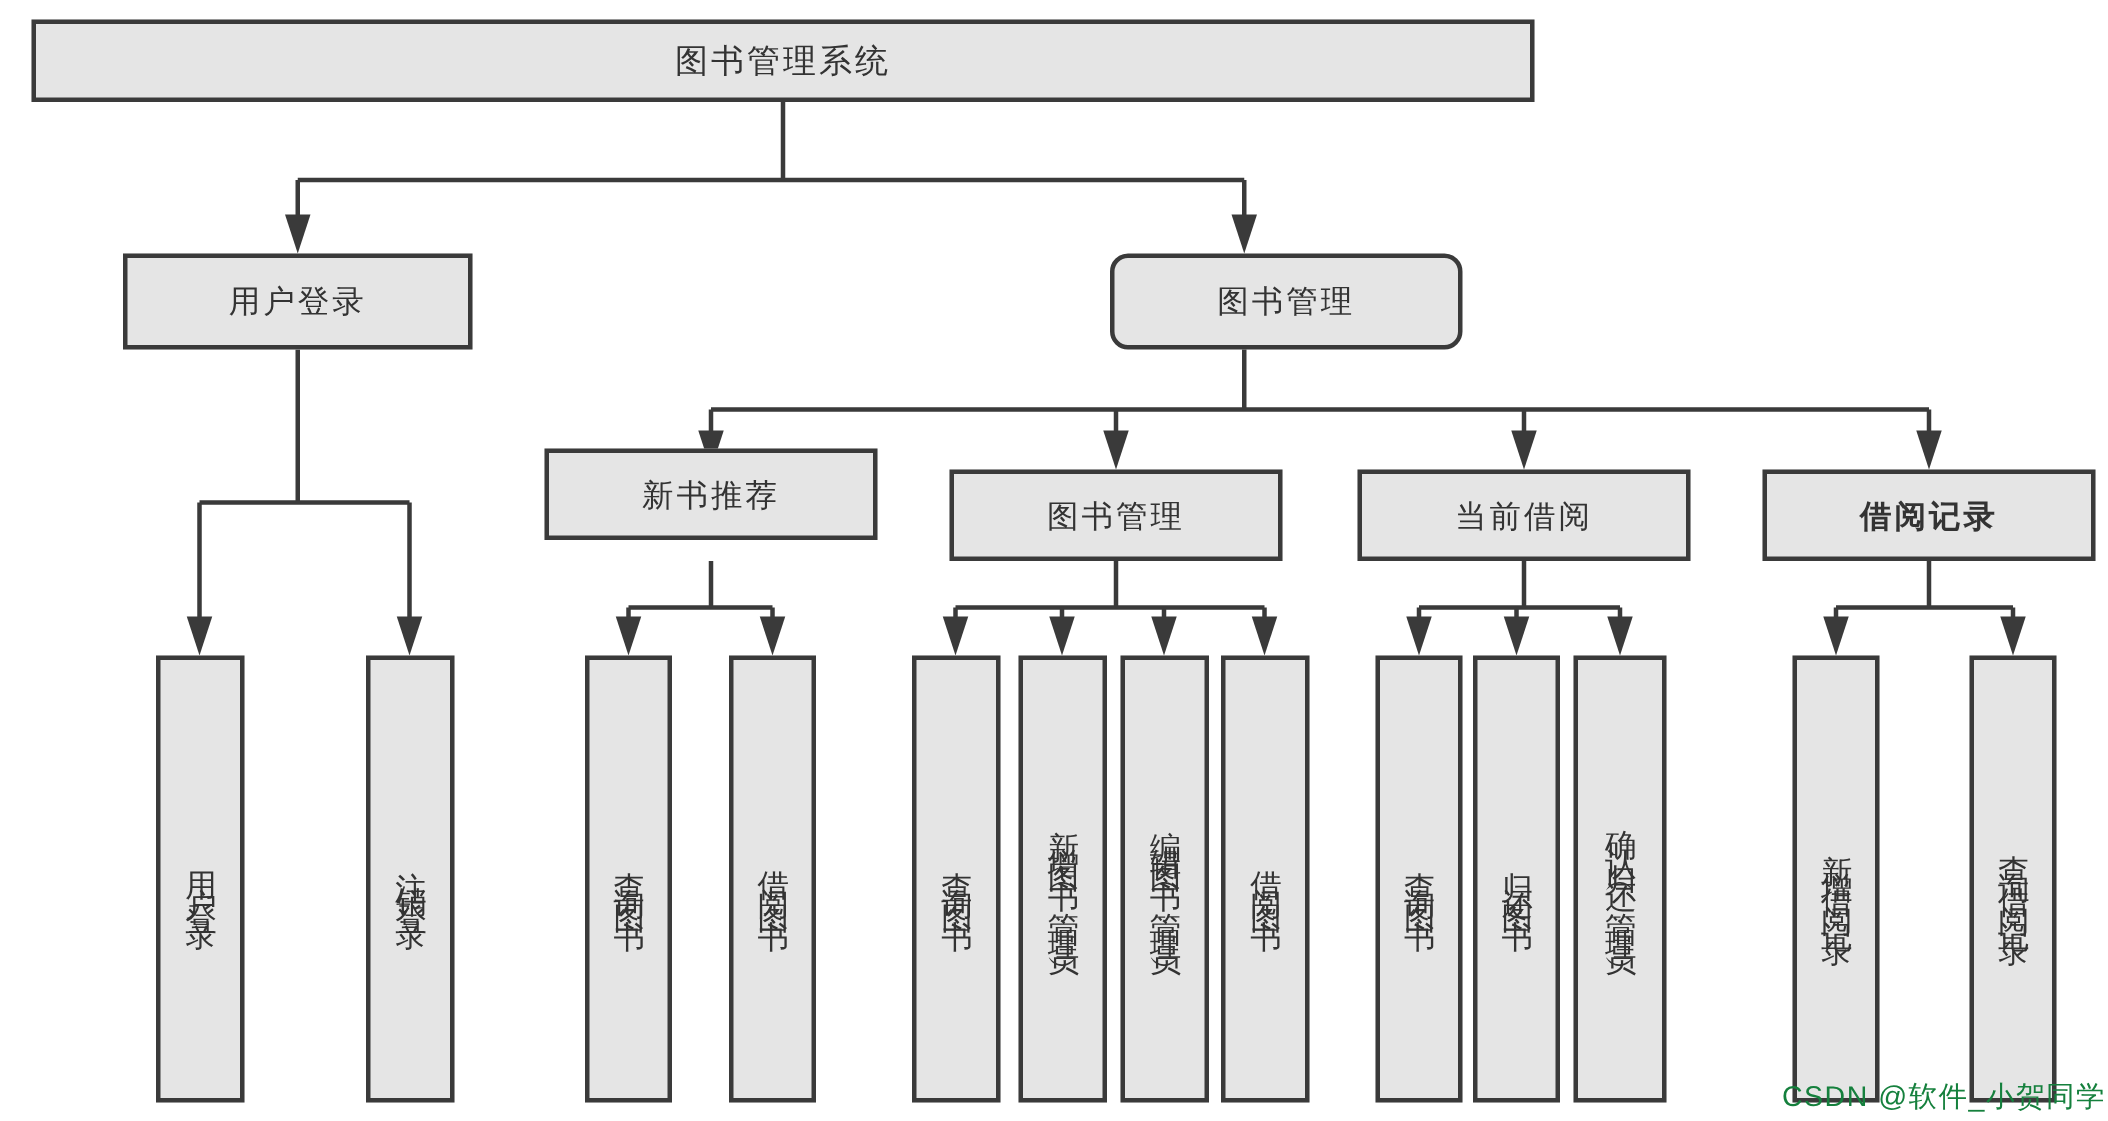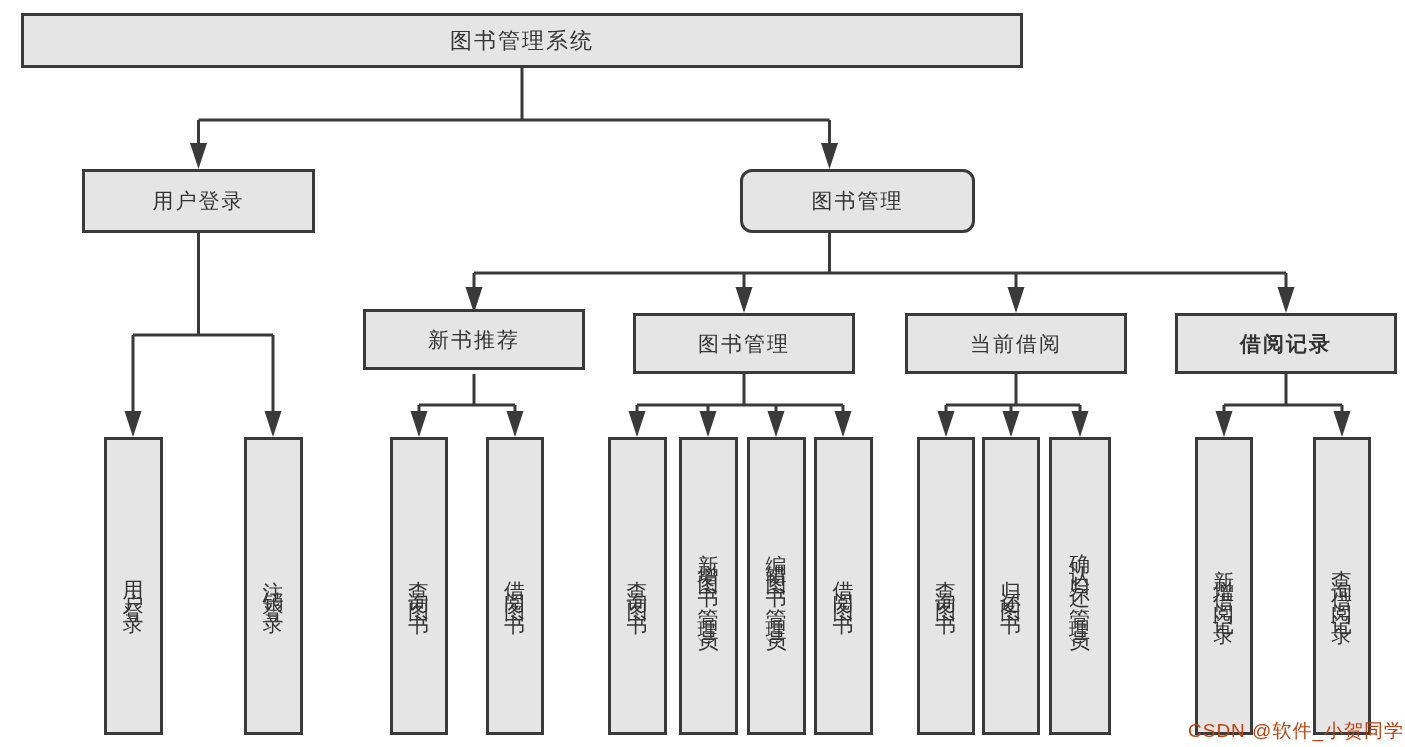--- a/index.html
+++ b/index.html
@@ -12,21 +12,21 @@
     position:absolute;box-sizing:border-box;background:#e5e5e5;
     border:3px solid #3a3a3a;display:flex;align-items:center;justify-content:center;
   }
   .hbox .lbl{font-size:21px;letter-spacing:2px;white-space:nowrap;}
   .hbox.root .lbl{font-size:22px;}
   .vbox .lbl{
     writing-mode:vertical-rl;text-orientation:mixed;
     font-size:21px;line-height:1;letter-spacing:11px;white-space:nowrap;
   }
   .watermark{
-    position:absolute;font-size:19px;color:#c2410c;letter-spacing:1px;white-space:nowrap;
+    position:absolute;font-size:19px;color:#15803d;letter-spacing:1px;white-space:nowrap;
   }
 </style>
 </head>
 <body>
 
 <div id="canvas">
 
   <svg class="wires" width="1405" height="747" viewBox="0 0 1405 747">
     <path fill="none" stroke="#3a3a3a" stroke-width="3" d="
       M522,68 V120 M198.5,120 H829.5 M198.5,120 V145 M829.5,120 V145
@@ -63,21 +63,21 @@
     <span class="lbl">图书管理系统</span>
   </div>
 
   <div class="hbox" style="left:82px;top:169px;width:233px;height:64px;">
     <span class="lbl">用户登录</span>
   </div>
   <div class="hbox" style="left:740px;top:169px;width:235px;height:64px;border-radius:12px;">
     <span class="lbl">图书管理</span>
   </div>
 
-  <div class="hbox" style="left:363px;top:309px;width:222px;height:61px;">
+  <div class="hbox" style="left:363px;top:299px;width:222px;height:61px;">
     <span class="lbl">新书推荐</span>
   </div>
   <div class="hbox" style="left:633px;top:313px;width:222px;height:61px;">
     <span class="lbl">图书管理</span>
   </div>
   <div class="hbox" style="left:905px;top:313px;width:222px;height:61px;">
     <span class="lbl">当前借阅</span>
   </div>
   <div class="hbox" style="left:1175px;top:313px;width:222px;height:61px;font-weight:bold;">
     <span class="lbl">借阅记录</span>

